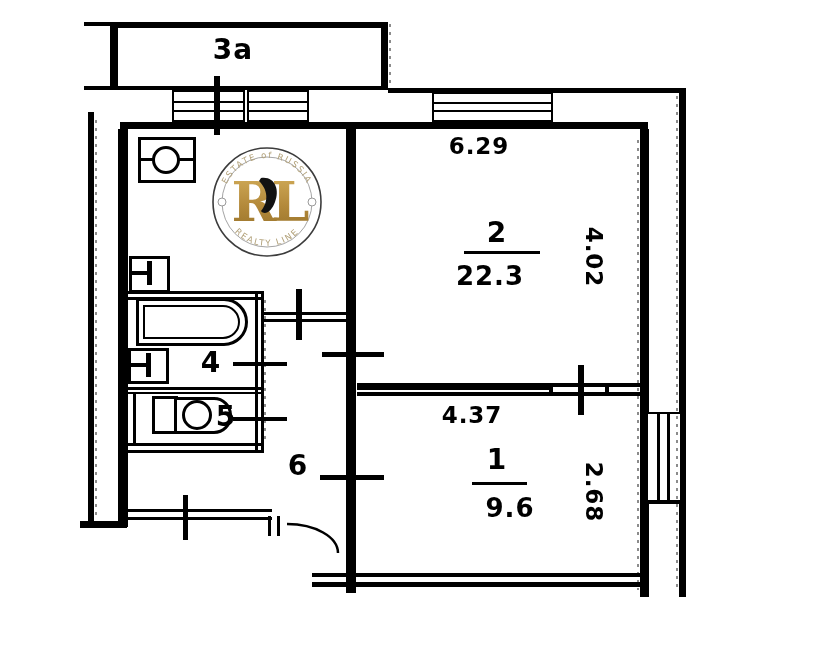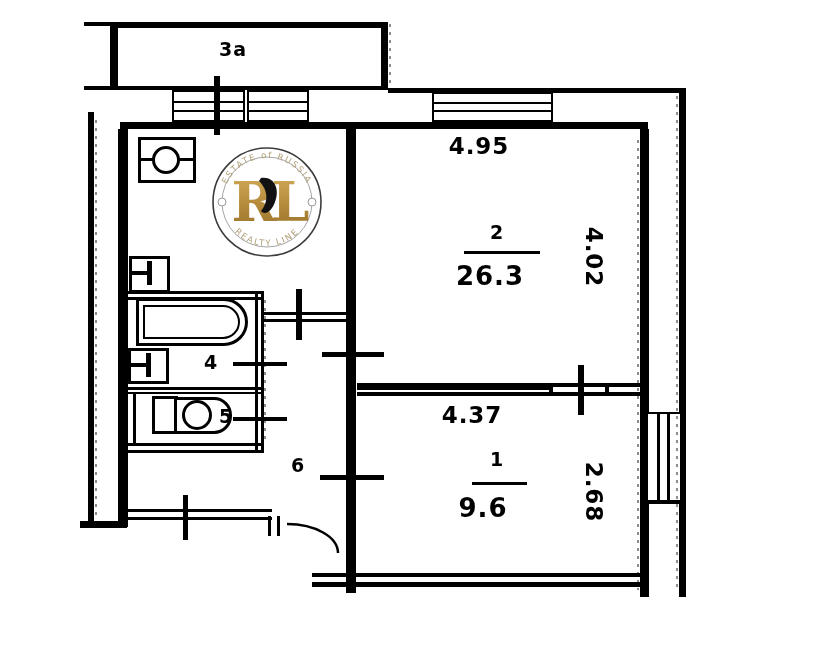--- a/index.html
+++ b/index.html
@@ -2,21 +2,21 @@
 <html><head>
 <meta charset="utf-8">
 <style>
   html,body{margin:0;padding:0;background:#fff;}
   #plan{position:relative;width:837px;height:650px;background:#ffffff;overflow:hidden;
         font-family:"DejaVu Sans",sans-serif;}
   .w{position:absolute;background:#000;}
   .box{position:absolute;border:2px solid #000;background:#fff;box-sizing:border-box;}
   .fix{position:absolute;border:3px solid #000;background:#fff;box-sizing:border-box;}
   .lbl{position:absolute;transform:translate(-50%,-50%);color:#000;white-space:nowrap;
-       font-weight:700;font-size:19px;letter-spacing:1px;}
+       font-weight:700;font-size:28px;letter-spacing:1px;}
   .dim{font-size:23px;letter-spacing:1px;}
   .vdim{transform:translate(-50%,-50%) rotate(90deg);}
   .area{font-size:26px;}
   .hatch{position:absolute;width:2px;opacity:.45;
      background:repeating-linear-gradient(180deg,#000 0 3px,transparent 3px 8px);}
   .winline{position:absolute;left:0;width:100%;height:2px;background:#000;}
   svg{position:absolute;overflow:visible;}
 </style>
 </head>
 <body>
@@ -114,30 +114,30 @@
   <div class="fix" style="left:143px;top:305px;width:97px;height:34px;border-width:2px;border-radius:0 26px 26px 0"></div>
 
   <div class="fix" style="left:128px;top:348px;width:41px;height:36px"></div>
   <div class="w" style="left:130px;top:363px;width:18px;height:4px"></div>
   <div class="w" style="left:146px;top:353px;width:5px;height:24px"></div>
 
   <div class="fix" style="left:152px;top:396px;width:26px;height:38px"></div>
   <div class="fix" style="left:174px;top:397px;width:58px;height:37px;border-radius:0 18px 18px 0"></div>
   <div class="fix" style="left:182px;top:400px;width:30px;height:30px;border-radius:50%"></div>
 
-  <div class="lbl dim" style="left:479px;top:146px">4.95</div>
+  <div class="lbl dim" style="left:479px;top:146px">6.29</div>
   <div class="lbl" style="left:497px;top:232px">2</div>
   <div class="w" style="left:464px;top:251px;width:76px;height:3px"></div>
-  <div class="lbl area" style="left:490px;top:276px">26.3</div>
+  <div class="lbl area" style="left:490px;top:276px">22.3</div>
   <div class="lbl dim vdim" style="left:594px;top:257px">4.02</div>
 
   <div class="lbl dim" style="left:472px;top:415px">4.37</div>
   <div class="lbl" style="left:497px;top:459px">1</div>
   <div class="w" style="left:472px;top:482px;width:55px;height:3px"></div>
-  <div class="lbl area" style="left:483px;top:508px">9.6</div>
+  <div class="lbl area" style="left:510px;top:508px">9.6</div>
   <div class="lbl dim vdim" style="left:594px;top:492px">2.68</div>
 
   <div class="lbl" style="left:211px;top:362px">4</div>
   <div class="lbl" style="left:226px;top:416px">5</div>
   <div class="lbl" style="left:298px;top:465px">6</div>
 
   <svg style="left:197px;top:132px" width="140" height="140" viewBox="-70 -70 140 140">
     <defs>
       <linearGradient id="gold" x1="0" y1="-40" x2="0" y2="40" gradientUnits="userSpaceOnUse">
         <stop offset="0" stop-color="#dcb864"></stop>

